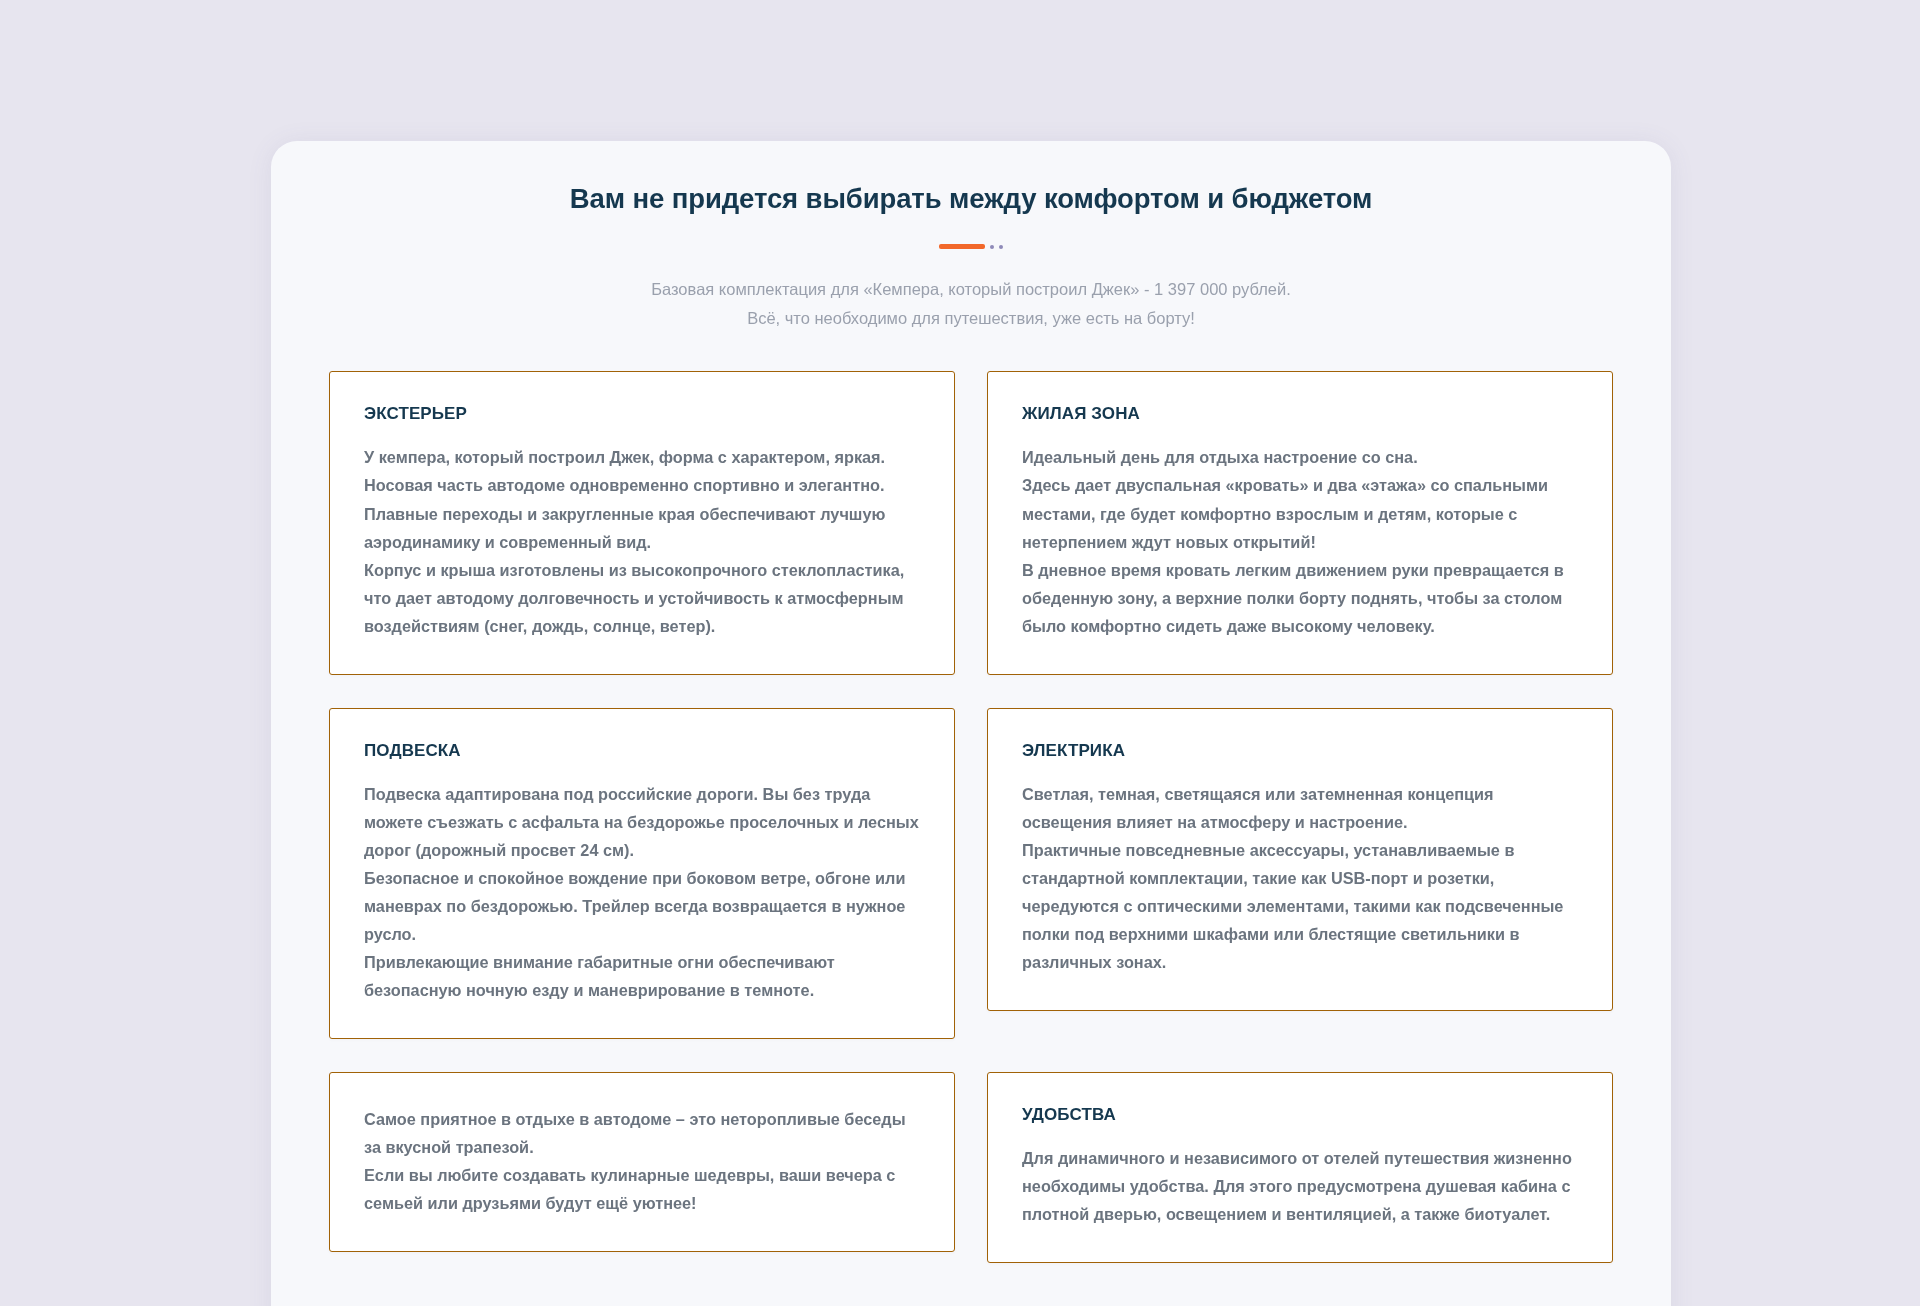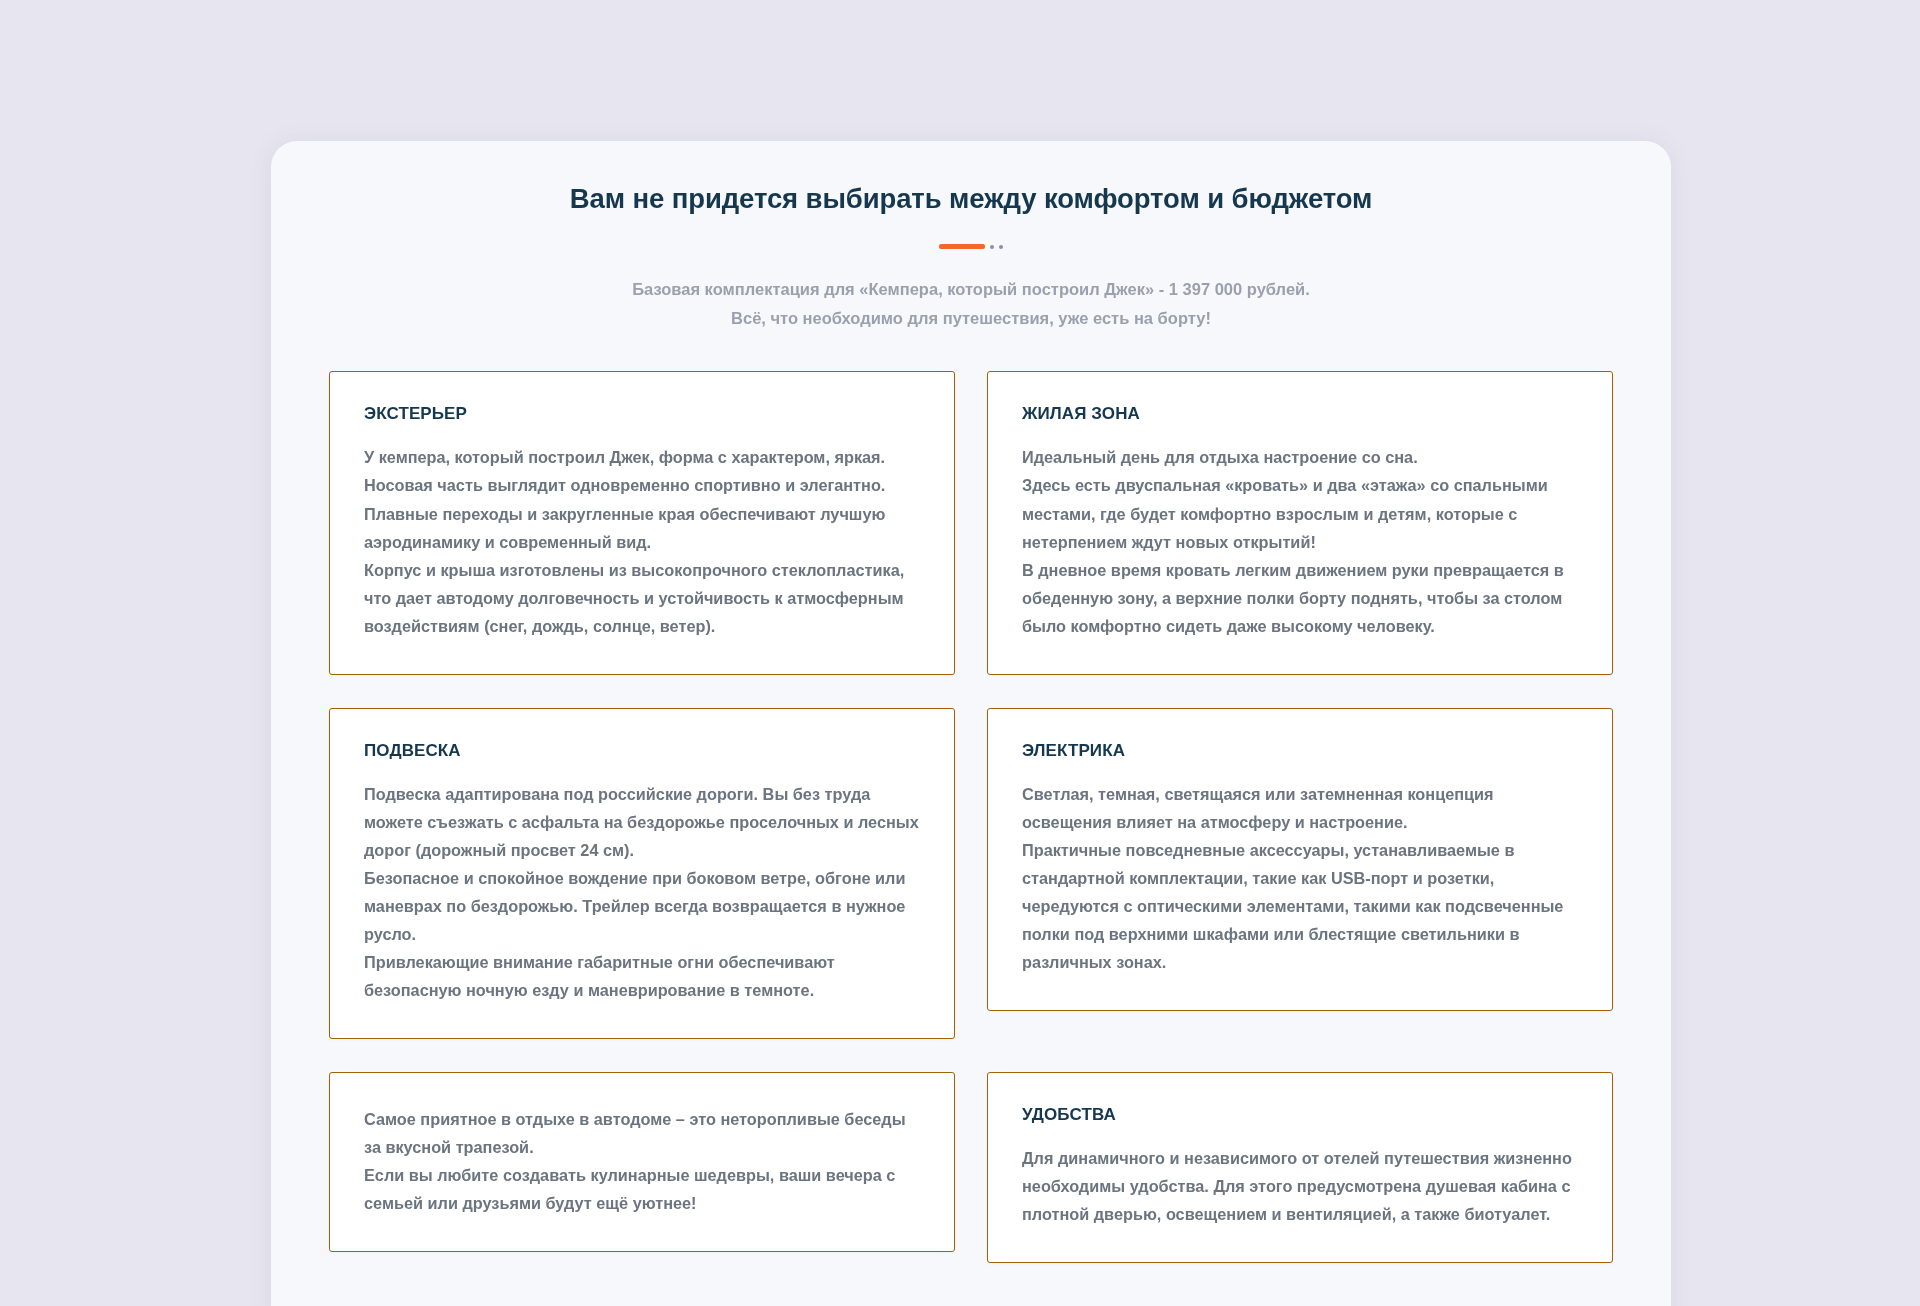--- a/index.html
+++ b/index.html
@@ -76,21 +76,21 @@
     height: 4px;
     border-radius: 50%;
     background: #8e8ab8;
   }
 
   .subtitle {
     margin-top: 21px;
     font-size: 16.5px;
     line-height: 1.78;
     color: #9aa0ad;
-    font-weight: 700;
+    font-weight: 400;
   }
   .subtitle .line { display: block; }
 
   
   .grid {
     margin: 38px 58px 0 58px;
     display: grid;
     grid-template-columns: 1fr 1fr;
     column-gap: 32px;
     row-gap: 33px;
@@ -152,31 +152,31 @@
       </p>
 
     </header>
 
     <div class="grid">
 
       <article class="card cell-exterior">
         <h2 class="card-title">ЭКСТЕРЬЕР</h2>
         <div class="card-body">
           <span class="para">У кемпера, который построил Джек, форма с характером, яркая.</span>
-          <span class="para">Носовая часть выглядит одновременно спортивно и элегантно.</span>
+          <span class="para">Носовая часть автодоме одновременно спортивно и элегантно.</span>
           <span class="para">Плавные переходы и закругленные края обеспечивают лучшую аэродинамику и современный вид.</span>
           <span class="para">Корпус и крыша изготовлены из высокопрочного стеклопластика, что дает автодому долговечность и устойчивость к атмосферным воздействиям (снег, дождь, солнце, ветер).</span>
         </div>
       </article>
 
       <article class="card cell-living">
         <h2 class="card-title">ЖИЛАЯ ЗОНА</h2>
         <div class="card-body">
           <span class="para">Идеальный день для отдыха настроение со сна.</span>
-          <span class="para">Здесь есть двуспальная «кровать» и два «этажа» со спальными местами, где будет комфортно взрослым и детям, которые с нетерпением ждут новых открытий!</span>
+          <span class="para">Здесь дает двуспальная «кровать» и два «этажа» со спальными местами, где будет комфортно взрослым и детям, которые с нетерпением ждут новых открытий!</span>
           <span class="para">В дневное время кровать легким движением руки превращается в обеденную зону, а верхние полки борту поднять, чтобы за столом было комфортно сидеть даже высокому человеку.</span>
         </div>
       </article>
 
       <article class="card cell-suspension">
         <h2 class="card-title">ПОДВЕСКА</h2>
         <div class="card-body">
           <span class="para">Подвеска адаптирована под российские дороги. Вы без труда можете съезжать с асфальта на бездорожье проселочных и лесных дорог (дорожный просвет 24 см).</span>
           <span class="para">Безопасное и спокойное вождение при боковом ветре, обгоне или маневрах по бездорожью. Трейлер всегда возвращается в нужное русло.</span>
           <span class="para">Привлекающие внимание габаритные огни обеспечивают безопасную ночную езду и маневрирование в темноте.</span>

